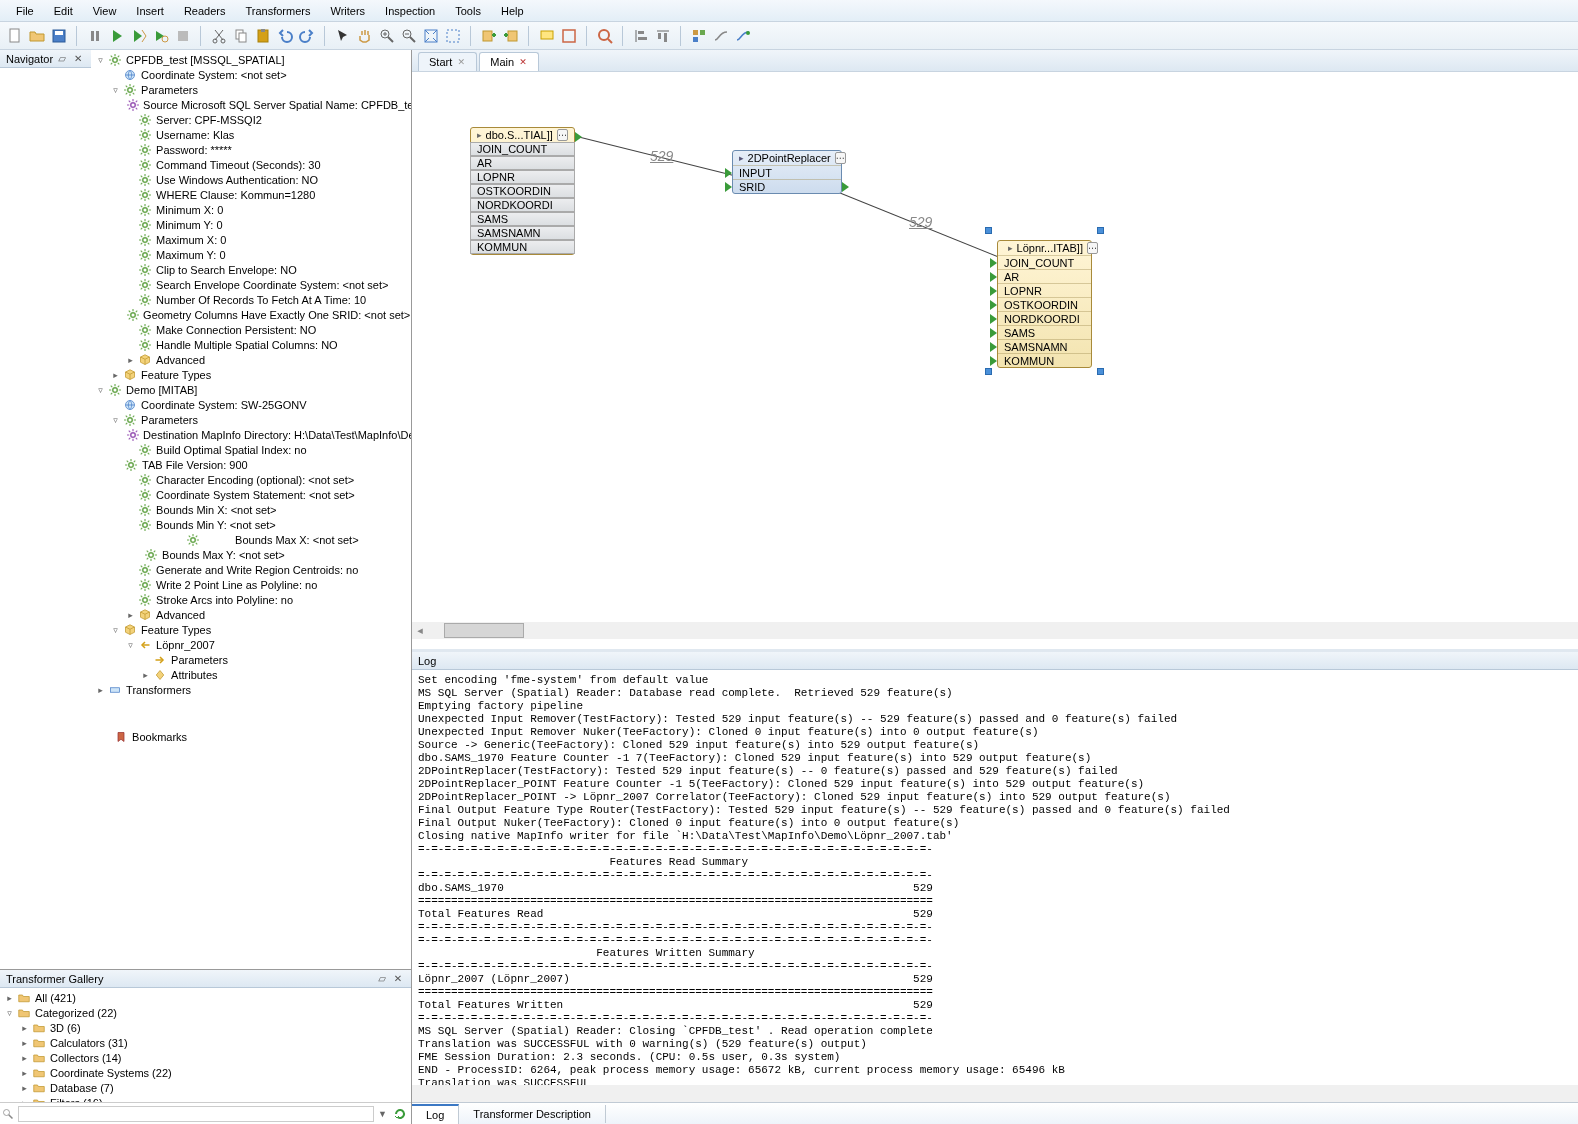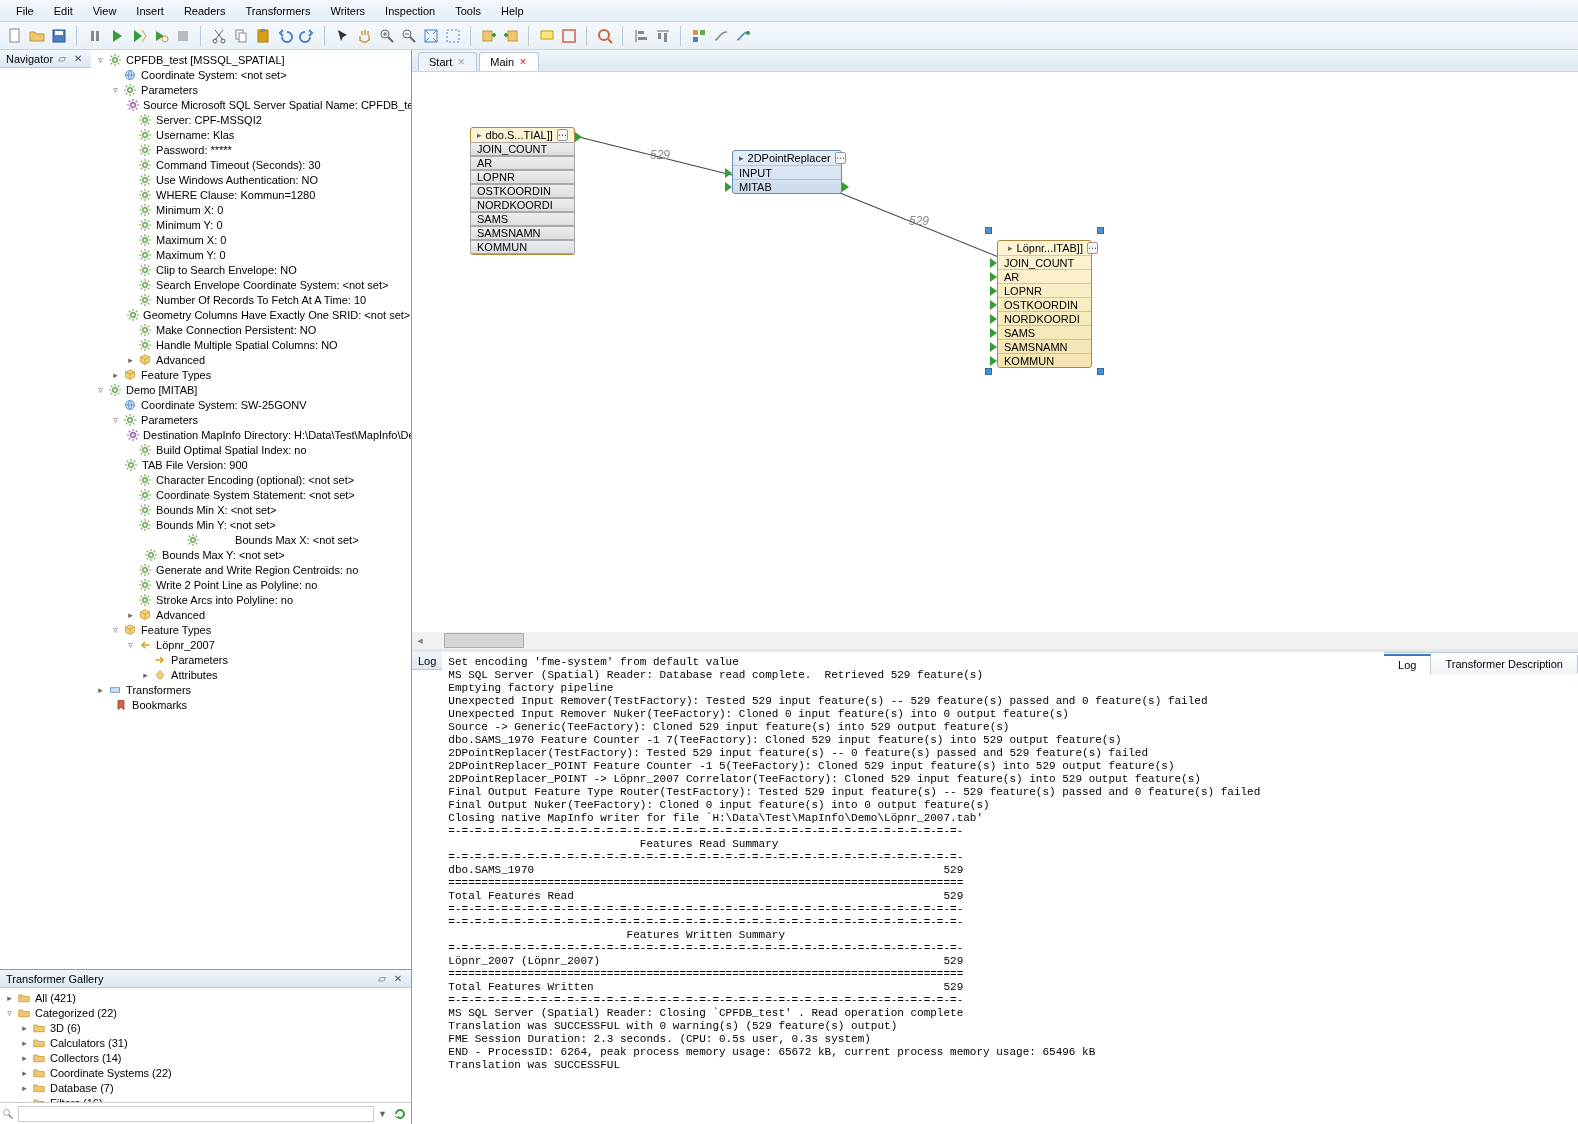--- a/index.html
+++ b/index.html
@@ -30,37 +30,37 @@
 .search-row { height: 22px; display: flex; align-items: center; border-top: 1px solid #ccc; padding: 0 2px; gap: 4px; }
 .search-row input { flex: 1; border: 1px solid #ccc; padding: 1px 16px 1px 4px; font-size: 11px; }
 .right-col { display: flex; flex-direction: column; overflow: hidden; }
 .canvas-tabs { height: 22px; background: linear-gradient(#f0f5fa,#dde8f2); display: flex; align-items: flex-end; padding: 0 6px; border-bottom: 1px solid #c8d4e0; gap: 0; }
 .ctab { padding: 3px 10px; border: 1px solid #b8c8d8; border-bottom: none; background: #eef4fa; margin-right: 2px; border-radius: 3px 3px 0 0; display: flex; align-items: center; gap: 4px; }
 .ctab.active { background: #fff; }
 .ctab .close-x { width: 10px; height: 10px; font-size: 9px; color: #b33; display: inline-flex; align-items: center; justify-content: center; }
 .canvas-area { flex: 1; background: #fff; position: relative; overflow: hidden; }
 .canvas-hscroll { height: 17px; background: #f0f0f0; display: flex; align-items: center; }
 .canvas-hscroll .thumb { height: 15px; background: #d6d6d6; border: 1px solid #aaa; width: 80px; margin-left: 16px; }
-.log-panel { height: 475px; display: flex; flex-direction: row; border-top: 3px solid #e0e8f0; }
+.log-panel { height: 475px; display: flex; flex-direction: column; border-top: 3px solid #e0e8f0; margin-top: 10px; }
 .log-body { flex: 1; overflow: auto; padding: 4px 6px; font-family: "Courier New", monospace; font-size: 11px; white-space: pre; line-height: 13px; }
 .log-tabs { height: 22px; background: linear-gradient(#fff,#eef4fa); display: flex; align-items: center; border-top: 1px solid #c0cad4; }
 .log-tab { padding: 3px 14px; border-right: 1px solid #c0cad4; cursor: pointer; }
 .log-tab.active { background: #fff; border-top: 2px solid #3b78c4; }
 .log-hscroll { height: 17px; background: #f0f0f0; }
 
 .node-box { position: absolute; border: 1px solid #a88a3a; background: linear-gradient(#fff5d6,#f3e4b0); border-radius: 3px; }
 .node-header { padding: 1px 6px; display: flex; align-items: center; gap: 4px; }
 .node-header .dots { border: 1px solid #999; background: #f6f6f6; width: 14px; height: 12px; font-size: 9px; display: inline-flex; align-items: center; justify-content: center; border-radius: 2px; }
 .port-list { }
 .port-row { height: 14px; padding: 0 6px; display: flex; align-items: center; border-top: 1px solid rgba(160,140,80,.4); position: relative; }
 .port-row.block { background: linear-gradient(#ecedef,#dcdfe2); border: 1px solid #aaa; margin: 0 -1px; }
 .port-row .tri-in { position: absolute; left: -8px; width: 0; height: 0; border-top: 5px solid transparent; border-bottom: 5px solid transparent; border-left: 7px solid #3a9b3a; }
 .port-row .tri-out { position: absolute; right: -8px; width: 0; height: 0; border-top: 5px solid transparent; border-bottom: 5px solid transparent; border-left: 7px solid #3a9b3a; }
 .transformer-box { position: absolute; border: 1px solid #6a8bb0; background: linear-gradient(#e6eef8,#cddcee); border-radius: 3px; }
-.edge-label { position: absolute; font-size: 12px; font-style: italic; color: #888; }
+.edge-label { position: absolute; font-size: 14px; font-style: italic; color: #888; text-decoration: underline; }
 .edge { position: absolute; background: #444; height: 1px; transform-origin: 0 0; }
 .handle { position: absolute; width: 7px; height: 7px; background: #4a90d9; border: 1px solid #2a6bb0; }
 </style>
 </head>
 <body>
 
 <div class="menubar" id="menubar">
     <span>File</span>
     <span>Edit</span>
     <span>View</span>
@@ -685,21 +685,21 @@
           </div>
           <div class="tree-row" style="padding-left: 4px;">
             <span class="arrow">▸</span>
             <span class="icon transformer-icon">
               <svg width="12" height="12" viewBox="0 0 16 16">
                 <rect x="2" y="5" width="12" height="6" fill="#cde4f7" stroke="#4a7fc8"></rect>
               </svg>
             </span>
             <span>Transformers</span>
           </div>
-          <div class="tree-row" style="padding-left: 10px;">
+          <div class="tree-row" style="padding-left: 10px; margin-top: 32px;">
             <span class="arrow"></span>
             <span class="icon bookmark-icon">
               <svg width="12" height="12" viewBox="0 0 16 16">
                 <path d="M4 2h8v12l-4-3-4 3z" fill="#c64" stroke="#933"></path>
               </svg>
             </span>
             <span>Bookmarks</span>
           </div>
         </div>
     </div>
@@ -883,21 +883,21 @@
           <span style="flex:1">2DPointReplacer</span>
           <span class="dots">⋯</span>
         </div>
         <div class="port-list" id="transformer-ports">
             <div class="port-row">
               <span class="tri-in"></span>
               <span>INPUT</span>
             </div>
             <div class="port-row">
               <span class="tri-in"></span>
-              <span>MITAB</span>
+              <span>SRID</span>
               <span class="tri-out"></span>
             </div>
           </div>
       </div>
 
       <div class="handle" style="left:573px;top:155px"></div>
       <div class="handle" style="left:685px;top:155px"></div>
       <div class="handle" style="left:573px;top:296px"></div>
       <div class="handle" style="left:685px;top:296px"></div>
       <div class="node-box" style="left:585px;top:168px;width:95px">

